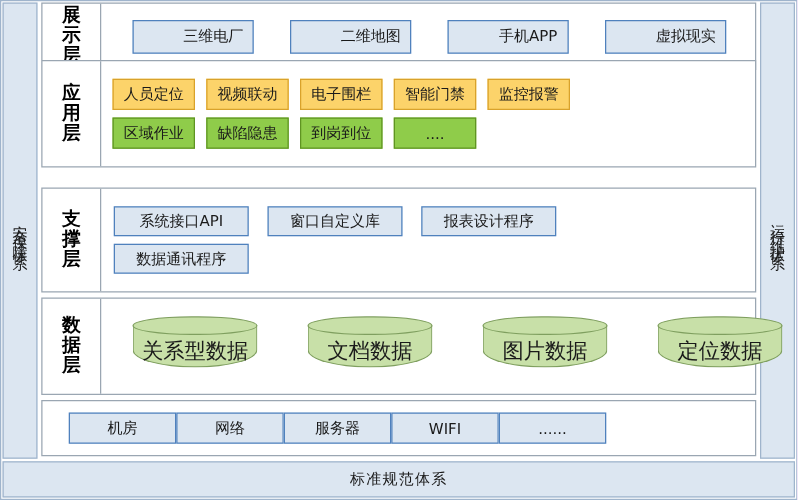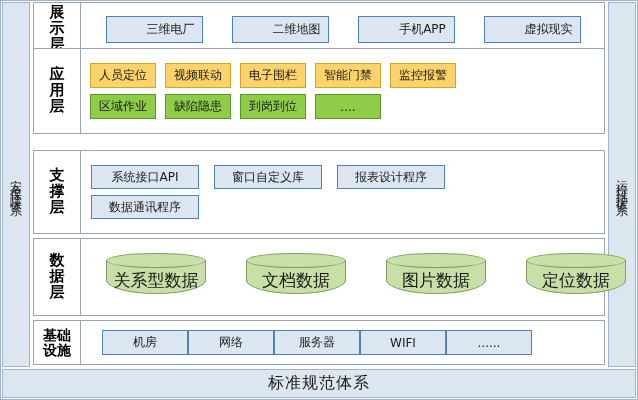--- a/index.html
+++ b/index.html
@@ -59,21 +59,21 @@
     left: 2px;
     top: 369px;
     width: 634px;
     height: 29px;
     background: #dce6f1;
     border: 1px solid #9fb4cc;
     box-sizing: border-box;
     display: flex;
     align-items: center;
     justify-content: center;
-    font-size: 16px;
+    font-size: 12px;
     color: #1a1a1a;
     letter-spacing: 1px;
   }
 
   
   .layer {
     position: absolute;
     left: 33px;
     width: 572px;
     border: 1px solid #9aa6b2;
@@ -299,23 +299,20 @@
         <div class="cylinder">
           <div class="cyl-body"></div>
           <div class="cyl-top"></div>
           <div class="cyl-label">定位数据</div>
         </div>
       </div>
     </div>
   </div>
 
   <div class="layer" id="layer-infrastructure" style="top:320px; height:45px;">
-    <div class="layer-label two-line wide-inner">
-      <span class="lbl-inner">基础设施</span>
-    </div>
     <div class="layer-body">
       <div class="row" id="row-infra">
         <div class="node blue">机房</div>
         <div class="node blue">网络</div>
         <div class="node blue">服务器</div>
         <div class="node blue">WIFI</div>
         <div class="node blue">......</div>
       </div>
     </div>
   </div>

